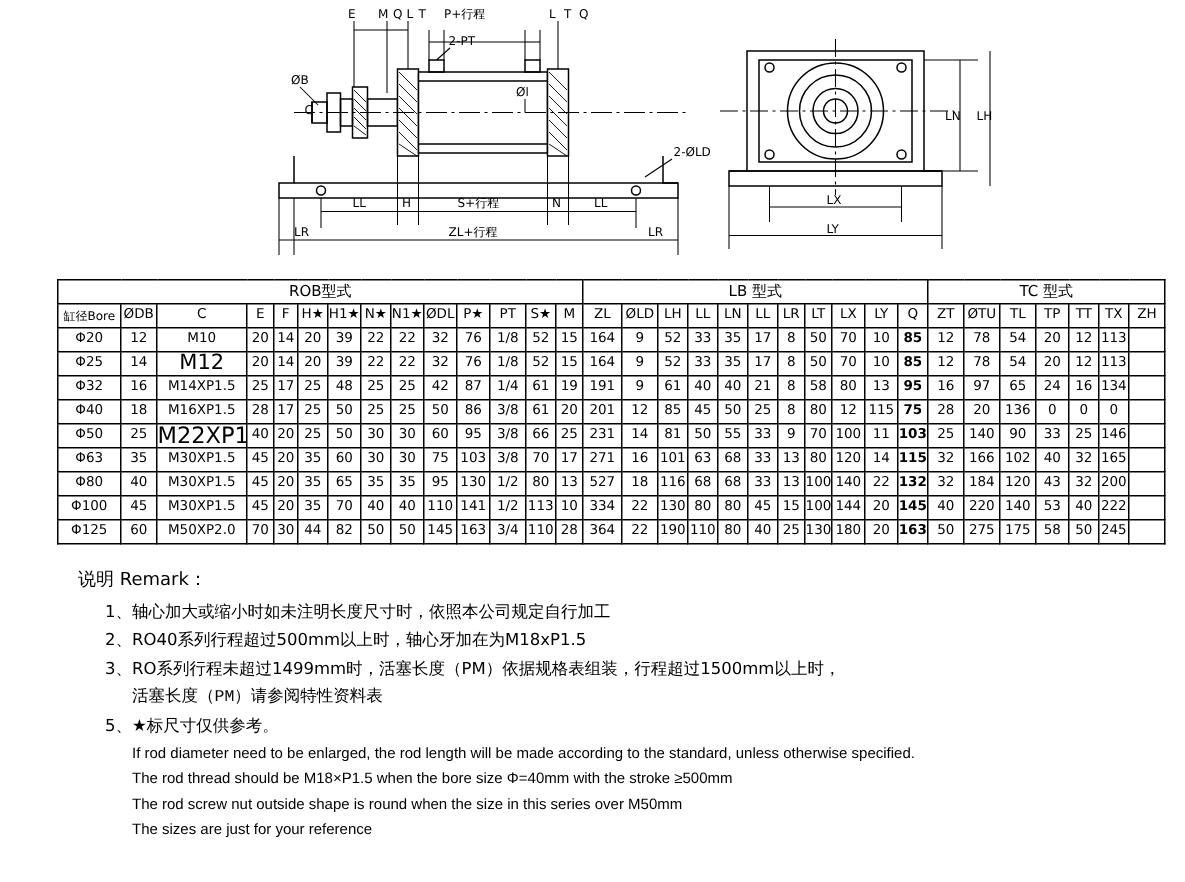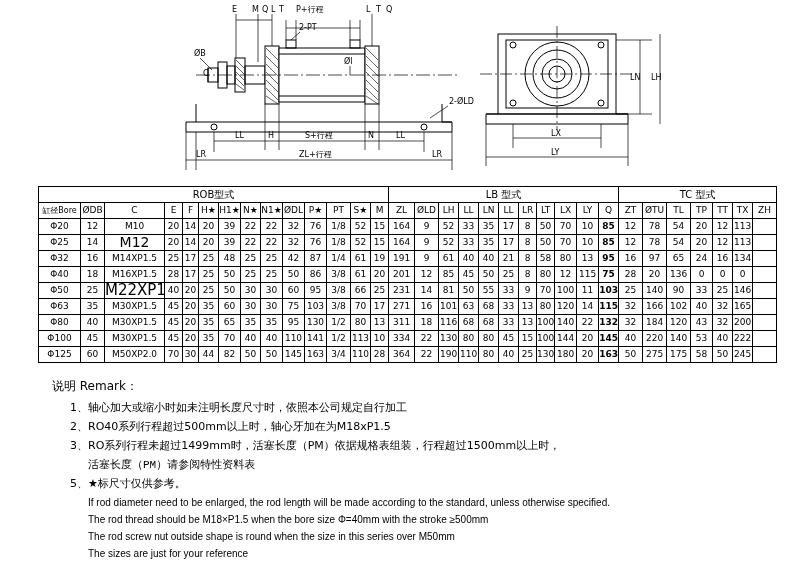--- a/index.html
+++ b/index.html
@@ -510,21 +510,21 @@
             <td>20</td>
             <td>35</td>
             <td>65</td>
             <td>35</td>
             <td>35</td>
             <td>95</td>
             <td>130</td>
             <td>1/2</td>
             <td>80</td>
             <td>13</td>
-            <td>311</td>
+            <td>527</td>
             <td>18</td>
             <td>116</td>
             <td>68</td>
             <td>68</td>
             <td>33</td>
             <td>13</td>
             <td>100</td>
             <td>140</td>
             <td>22</td>
             <td class="bold">132</td>

